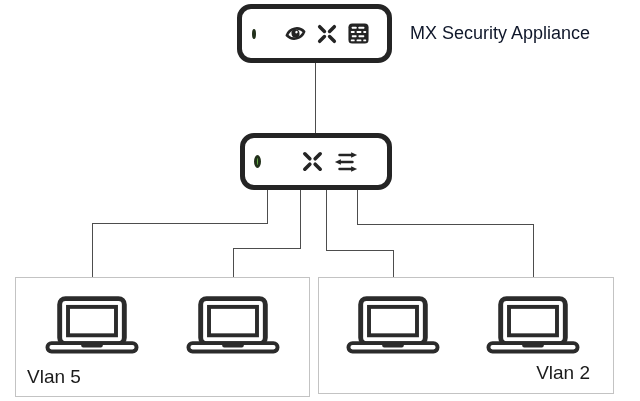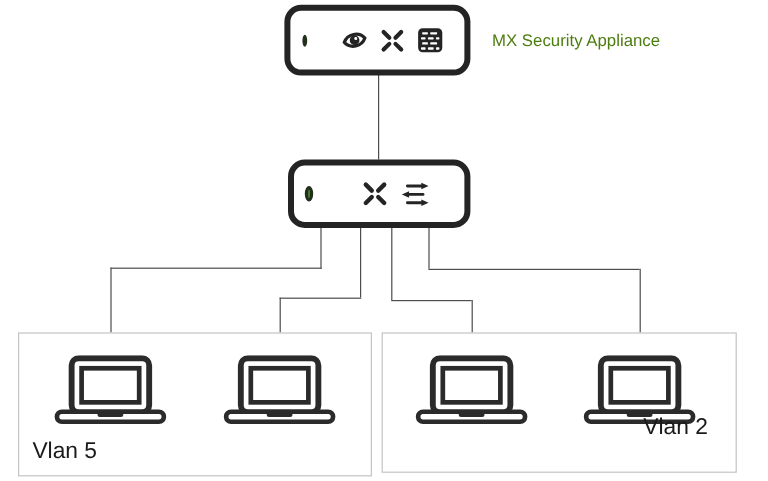--- a/index.html
+++ b/index.html
@@ -24,23 +24,23 @@
   
   .wire{position:absolute;background:#4d4d4d;}
   .wire.h{height:1px;}
   .wire.v{width:1px;}
   
   .group{position:absolute;border:1px solid #c3c3c3;background:#fff;box-sizing:border-box;}
   .group.vlan1{left:15px;top:277px;width:295px;height:120px;}
   .group.vlan2{left:318px;top:277px;width:296px;height:117px;}
   .group-label{position:absolute;font-size:19px;line-height:22px;color:#1b1b1b;}
   .group-label.v1{left:27px;top:366px;}
-  .group-label.v2{right:50px;top:346px;text-align:right;}
+  .group-label.v2{right:50px;top:362px;text-align:right;}
   
-  .node-label{position:absolute;font-size:14px;line-height:21px;color:#4d7c0f;white-space:nowrap;}
+  .node-label{position:absolute;font-size:18px;line-height:21px;color:#0f172a;white-space:nowrap;}
   .node-label.mx{left:410px;top:23px;}
   .node-label.ms{left:410px;top:147px;}
   
   .laptop{position:absolute;width:94px;height:59px;}
 </style>
 </head>
 <body>
 
 <div class="canvas">
 

